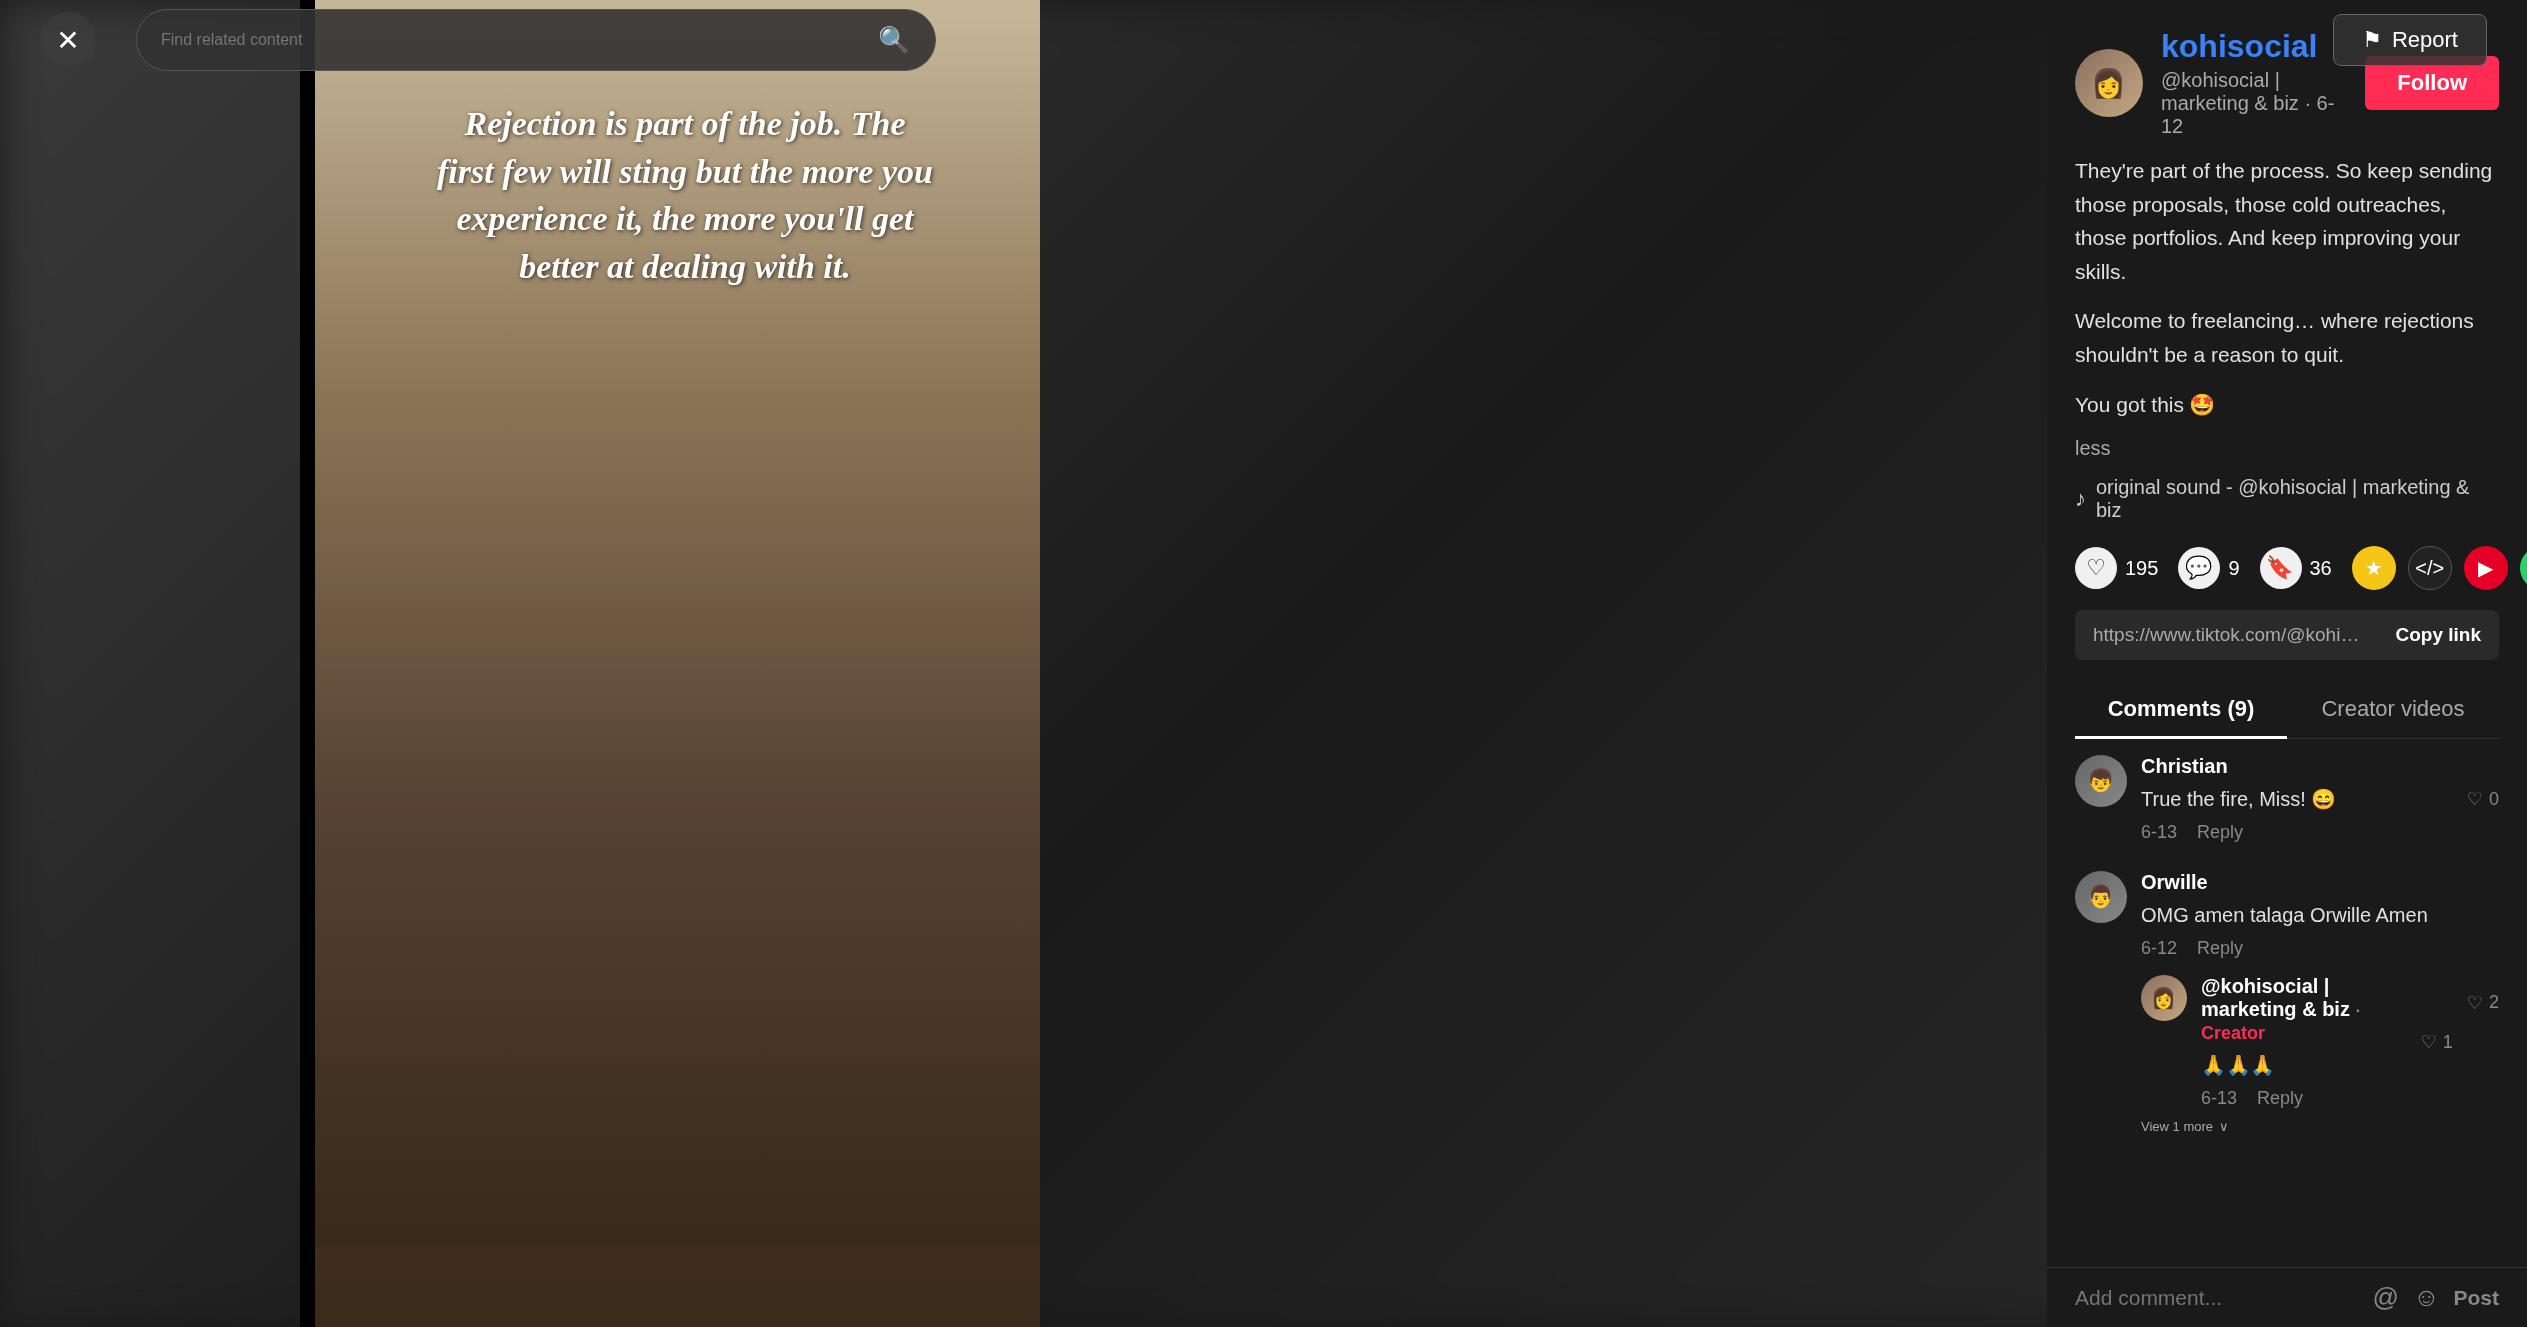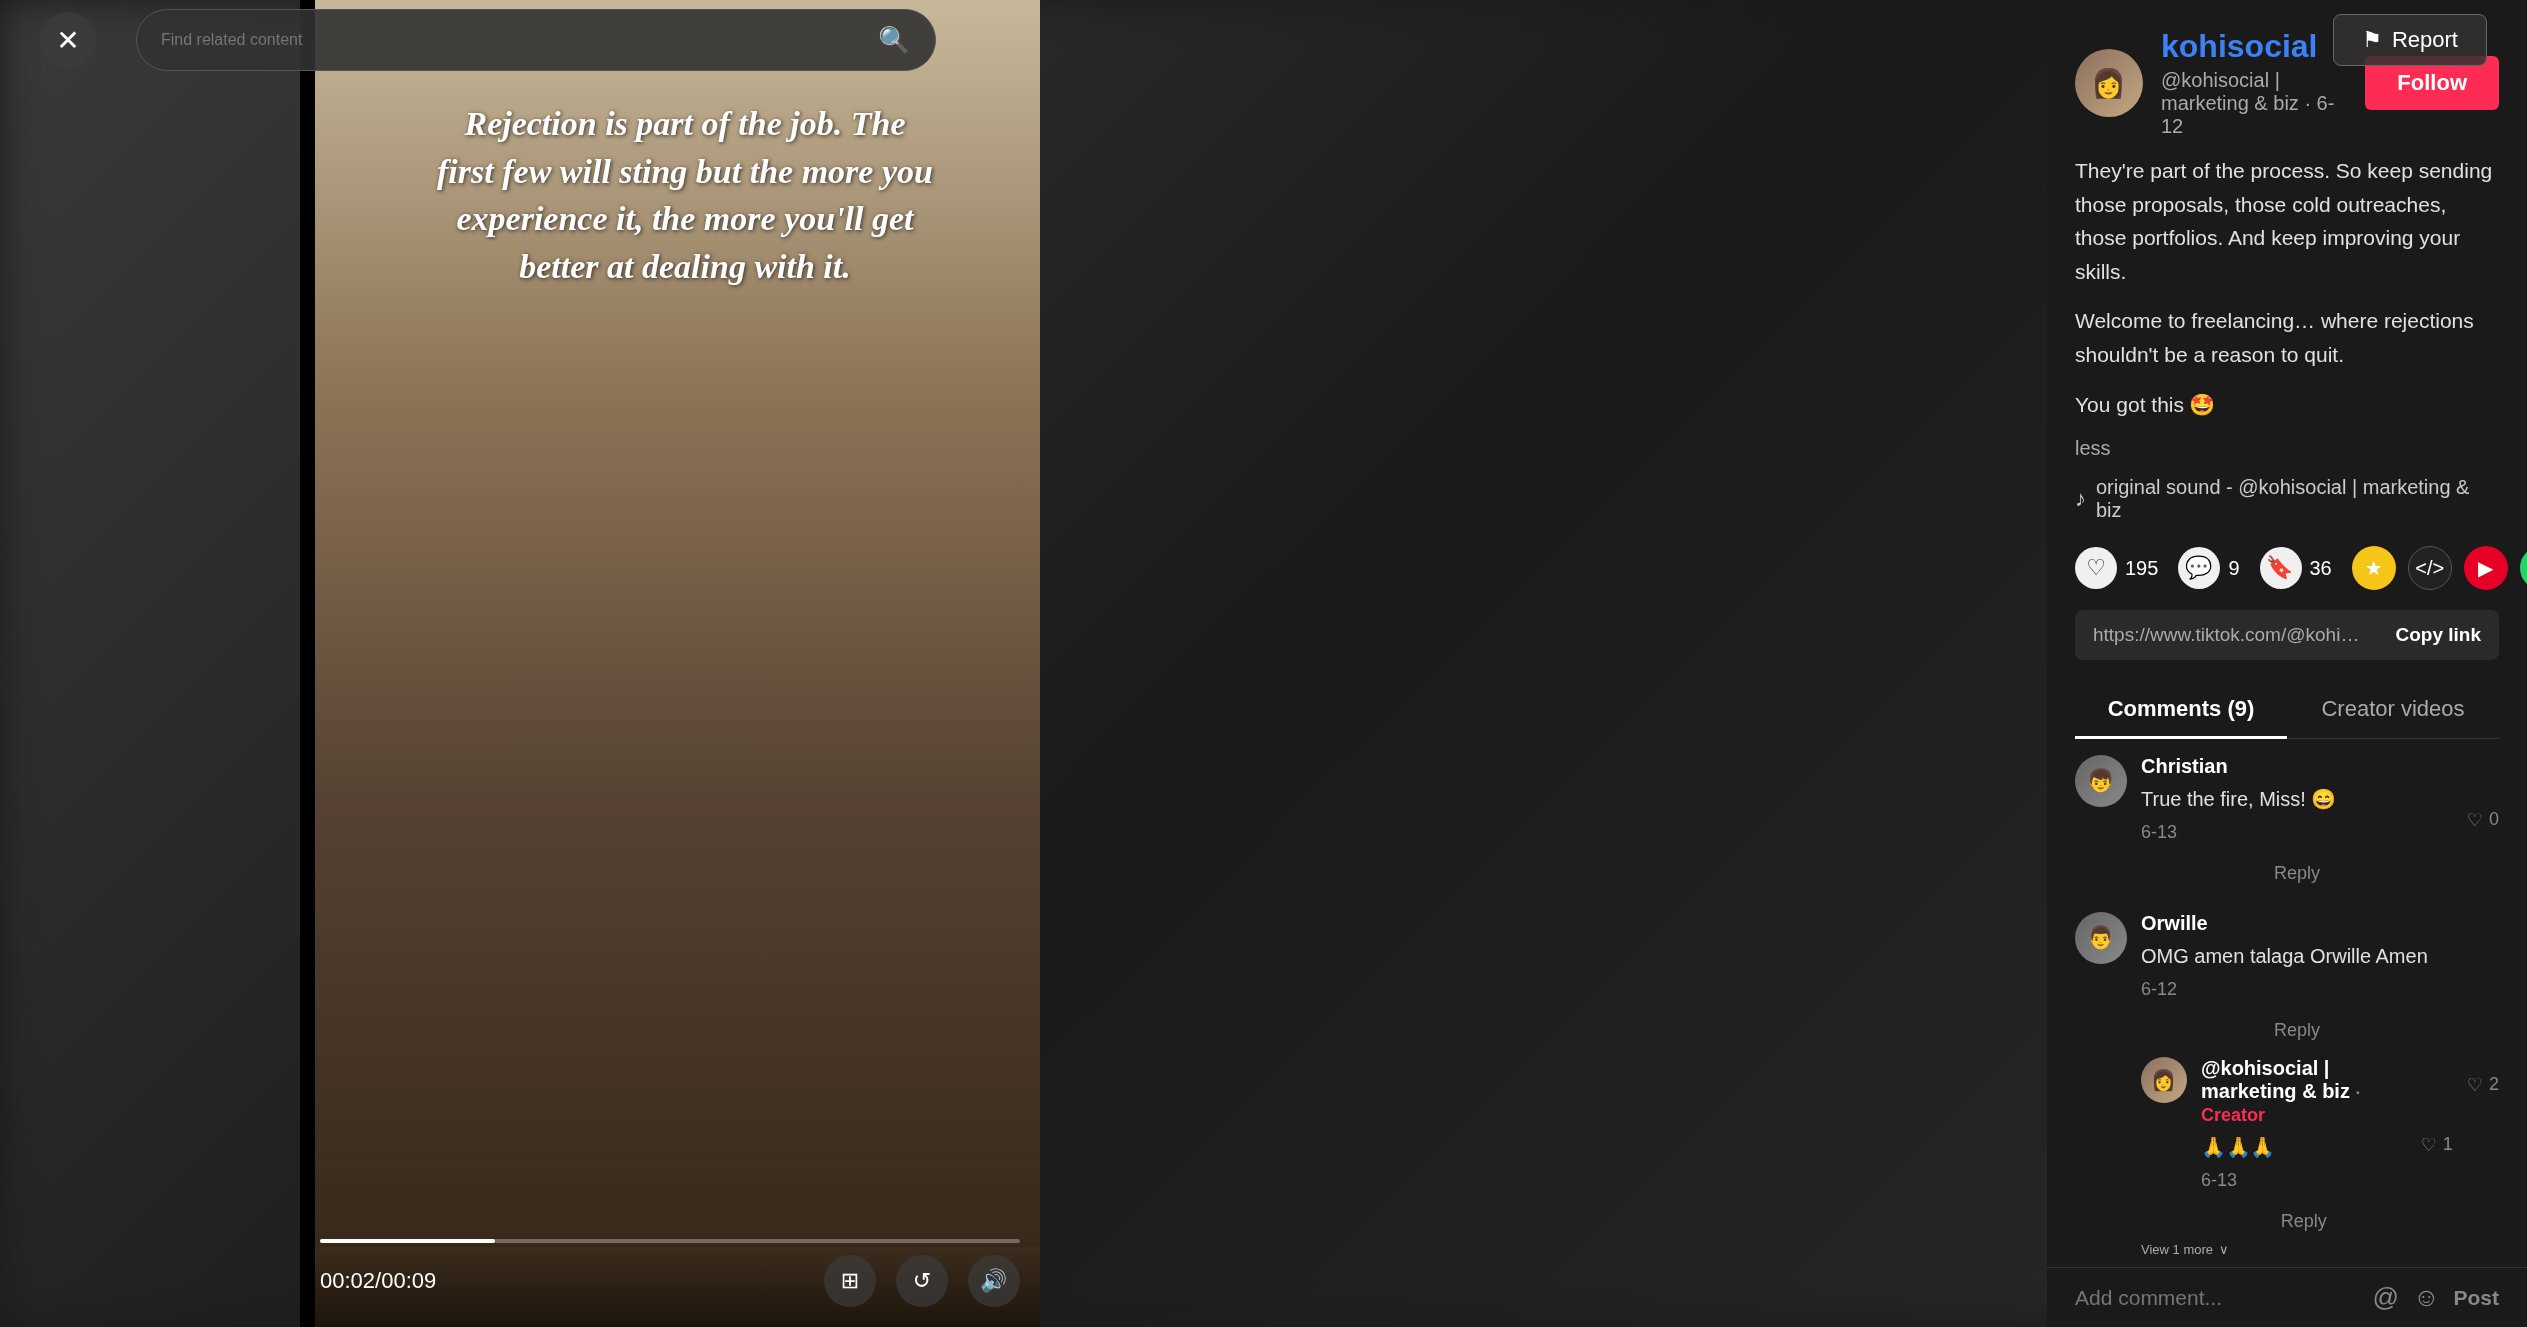--- a/index.html
+++ b/index.html
@@ -468,21 +468,20 @@
       font-size: 20px;
       line-height: 1.5;
       margin-bottom: 8px;
     }
 
     .comment-meta {
       display: flex;
       gap: 20px;
       color: #888;
       font-size: 18px;
-      flex-direction: column;
     }
 
     .comment-reply-btn {
       background: none;
       border: none;
       color: #888;
       font-size: 18px;
       cursor: pointer;
     }
 
@@ -597,35 +596,20 @@
   </div>
 
   <div class="main-content">
 
     <div class="video-wrapper">
       <div class="video-bg">
         <div class="video-quote">Rejection is part of the job. The first few will sting but the more you experience it, the more you'll get better at dealing with it.</div>
         <div class="video-person"></div>
       </div>
 
-      <div class="video-controls">
-        <div class="progress-bar-container">
-          <div class="progress-bar-fill"></div>
-        </div>
-        <div class="controls-row">
-          <span class="time-display">
-            <span>00:02</span>/<span>00:09</span>
-          </span>
-          <div class="control-btns">
-            <button class="ctrl-btn">⊞</button>
-            <button class="ctrl-btn">↺</button>
-            <button class="ctrl-btn">🔊</button>
-          </div>
-        </div>
-      </div>
     </div>
 
     <div class="right-panel">
 
       <div class="creator-header">
         <div class="avatar">
           <span>👩</span>
         </div>
         <div class="creator-info">
           <div class="creator-name">kohisocial</div>

